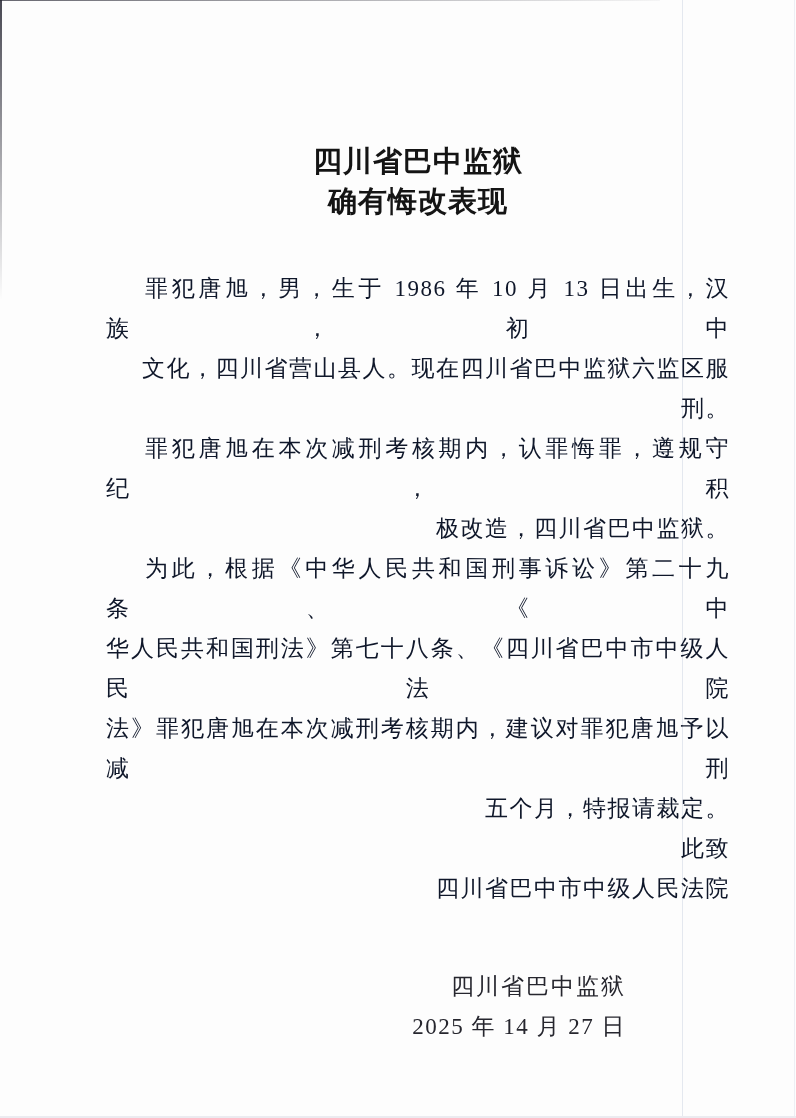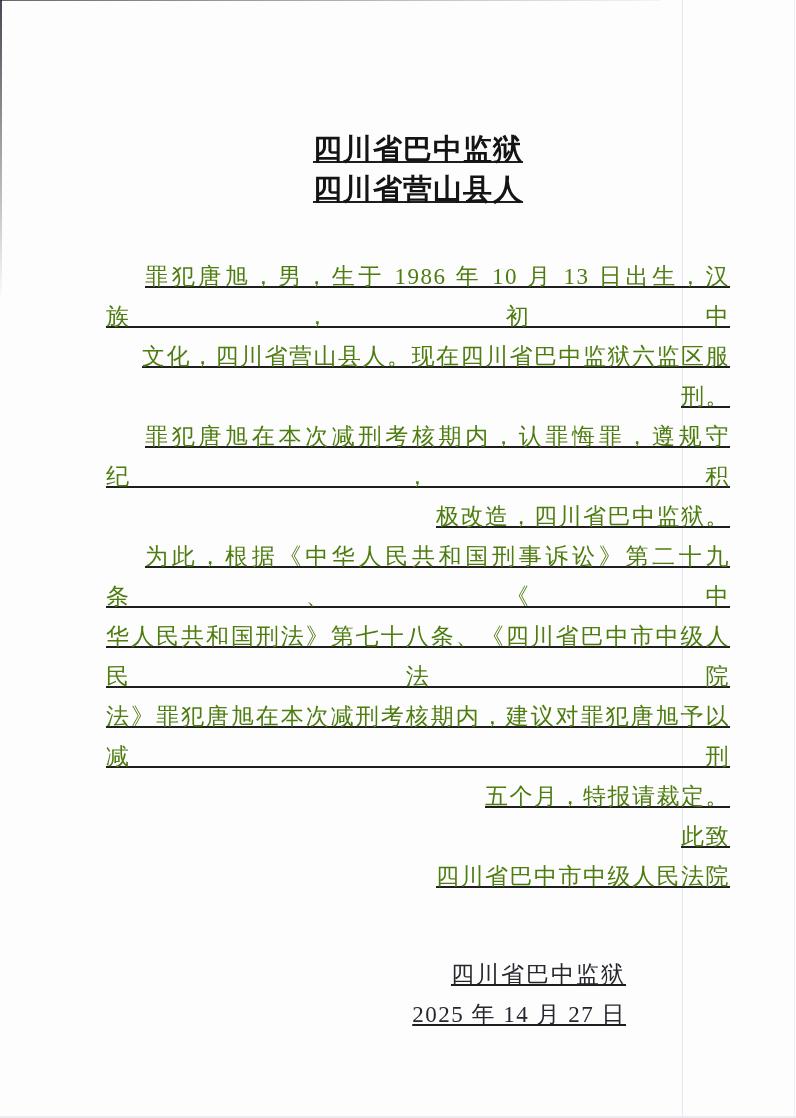--- a/index.html
+++ b/index.html
@@ -34,39 +34,38 @@
     background: #edeff4;
   }
   .edge-bottom {
     position: absolute; left: 0; bottom: 0; width: 100%; height: 2px;
     background: #ebebf0;
   }
   
   .content {
     position: absolute;
     left: 106px;
-    top: 129px;
+    top: 141px;
     width: 624px;
-    text-decoration: underline;
   }
   .doc-title {
     text-align: center;
     font-family: "Liberation Sans", "DejaVu Sans", sans-serif;
     font-weight: 700;
     font-size: 29px;
     line-height: 40px;
     letter-spacing: 1px;
     color: #141414;
   }
   .doc-body {
     margin-top: 48px;
     font-size: 23px;
     line-height: 40px;
     letter-spacing: 1.5px;
-    color: #4d7c0f;
+    color: #0f172a;
   }
   .para { margin: 0; }
   .line { white-space: normal; text-align: right; }
   .line.full {
     text-align: justify;
     text-align-last: justify;
   }
   .line.indent {
     text-indent: 39px;
   }
@@ -89,21 +88,21 @@
   <div class="edge-left"></div>
   <div class="edge-top"></div>
   <div class="streak-vertical"></div>
   <div class="edge-right"></div>
   <div class="edge-bottom"></div>
 
   <div class="content">
 
     <div class="doc-title">
       <div>四川省巴中监狱</div>
-      <div>四川省营山县人</div>
+      <div>确有悔改表现</div>
     </div>
 
     <div class="doc-body">
 
     <div class="para">
           <div class="line full indent">罪犯唐旭，男，生于 1986 年 10 月 13 日出生，汉族，初中</div>
           <div class="line">文化，四川省营山县人。现在四川省巴中监狱六监区服刑。</div>
         </div>
         <div class="para">
           <div class="line full indent">罪犯唐旭在本次减刑考核期内，认罪悔罪，遵规守纪，积</div>

